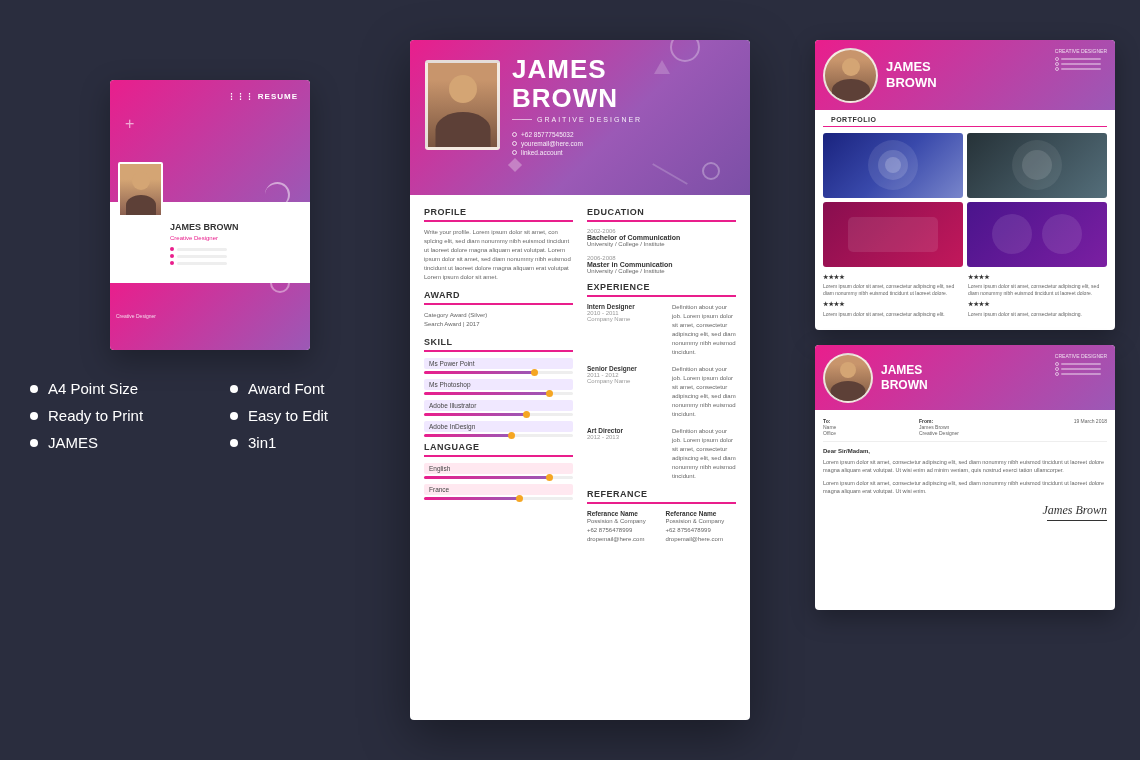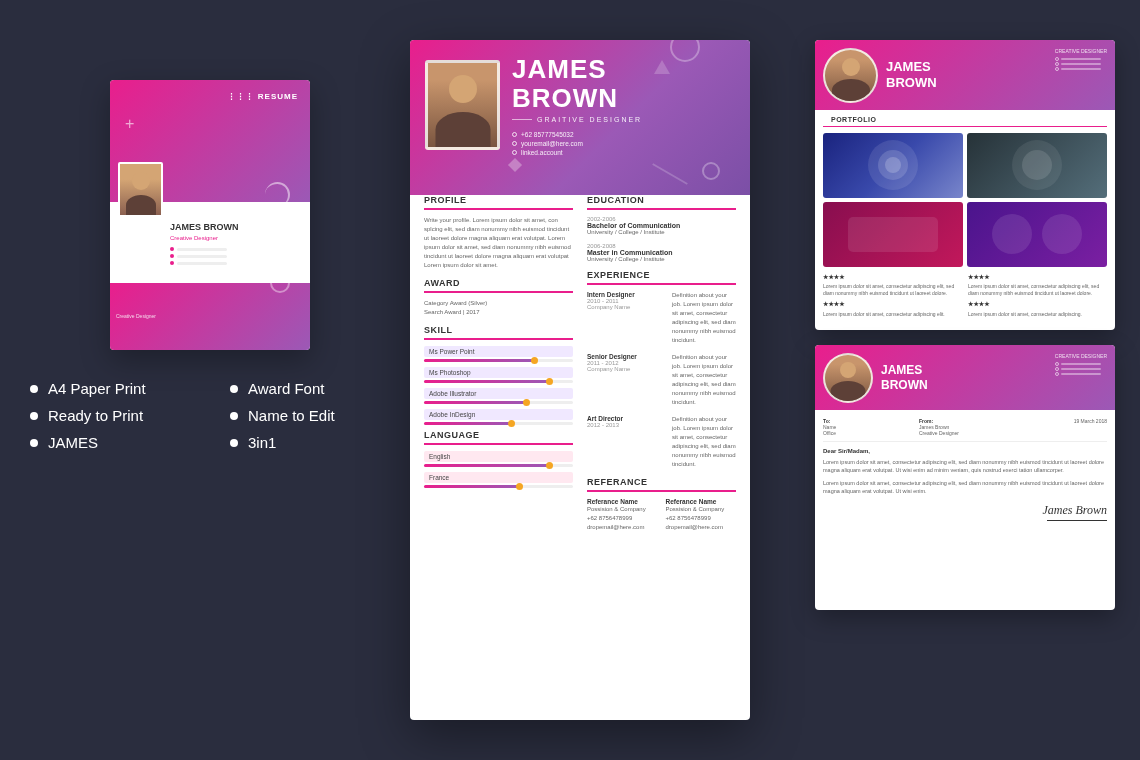--- a/index.html
+++ b/index.html
@@ -356,21 +356,21 @@
       position: absolute;
       width: 10px;
       height: 10px;
       background: rgba(255,255,255,0.3);
       transform: rotate(45deg);
       bottom: 25px;
       left: 100px;
     }
 
     .resume-body {
-      padding: 0 14px;
+      padding: 12px 14px;
       display: grid;
       grid-template-columns: 1fr 1fr;
       gap: 0 14px;
       font-size: 6.5px;
     }
 
     .section-title {
       font-size: 9px;
       font-weight: bold;
       color: #333;
@@ -785,33 +785,33 @@
     <div class="mini-footer">
       <div class="mini-footer-arc"></div>
       <div class="mini-footer-text">Creative Designer</div>
     </div>
   </div>
 
 
   <div class="features-list">
     <div class="feature-item">
       <div class="bullet"></div>
-      <span>A4 Paper Print</span>
+      <span>A4 Point Size</span>
     </div>
     <div class="feature-item">
       <div class="bullet"></div>
       <span>Award Font</span>
     </div>
     <div class="feature-item">
       <div class="bullet"></div>
       <span>Ready to Print</span>
     </div>
     <div class="feature-item">
       <div class="bullet"></div>
-      <span>Name to Edit</span>
+      <span>Easy to Edit</span>
     </div>
     <div class="feature-item">
       <div class="bullet"></div>
       <span>JAMES</span>
     </div>
     <div class="feature-item">
       <div class="bullet"></div>
       <span>3in1</span>
     </div>
   </div>

